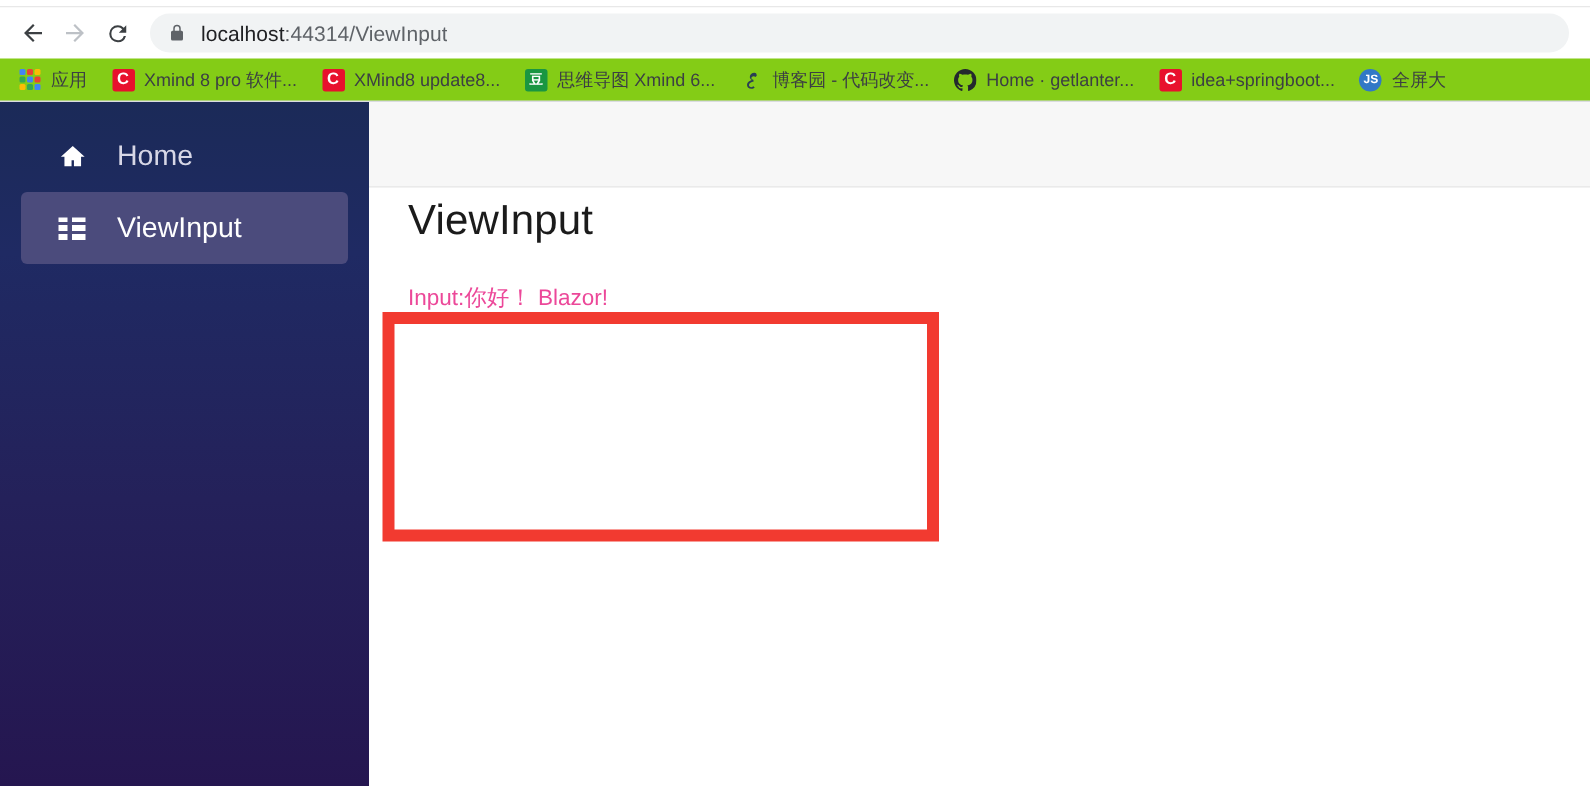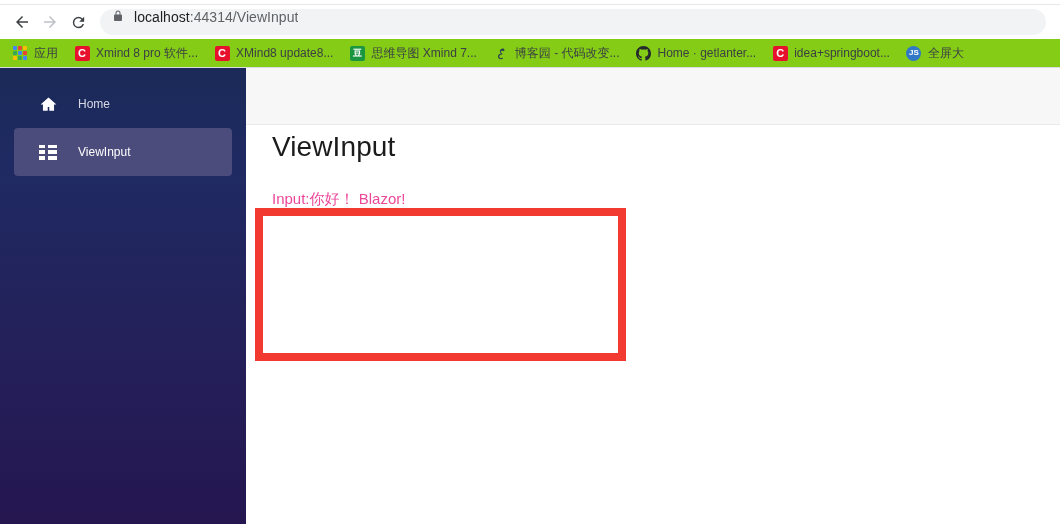--- a/index.html
+++ b/index.html
@@ -39,21 +39,21 @@
   .nav-btn svg { display: block; }
 
   .omnibox {
     flex: 1 1 auto;
     height: 26px;
     margin-left: 8px;
     margin-right: 6px;
     background: #f1f3f4;
     border-radius: 13px;
     display: flex;
-    align-items: flex-start;
+    align-items: center;
     padding: 0 12px;
     min-width: 0;
   }
   .lock-icon {
     flex: 0 0 auto;
     margin-right: 10px;
     display: flex;
     align-items: center;
   }
   .url-text {
@@ -165,21 +165,21 @@
     padding-top: 12px;
   }
   .nav-item {
     height: 48px;
     margin: 0 14px;
     border-radius: 4px;
     display: flex;
     align-items: center;
     padding-left: 24px;
     color: #d7d7e6;
-    font-size: 12px;
+    font-size: 19px;
   }
   .nav-item.active {
     background: #4b4b7c;
     color: #ffffff;
   }
   .nav-ico {
     width: 20px; height: 20px;
     flex: 0 0 20px;
     margin-right: 20px;
     display: flex; align-items: center; justify-content: center;
@@ -317,21 +317,21 @@
     <span class="bm-ico">
       <span class="ico-sq" style="background:#e8112d">C</span>
     </span>
     <span class="bm-label">XMind8 update8...</span>
   </div>
 
   <div class="bm">
     <span class="bm-ico">
       <span class="ico-sq" style="background:#1a9641;font-size:9px">豆</span>
     </span>
-    <span class="bm-label">思维导图 Xmind 7...</span>
+    <span class="bm-label">思维导图 Xmind 6...</span>
   </div>
 
   <div class="bm">
     <span class="bm-ico">
       <svg width="15" height="15" viewBox="0 0 24 24">
         <path d="M16 4c-3 0-5 2-5 4.5 0 1.6 1 2.6 2.2 3.2-2.6.6-5.2 2.4-5.2 5.3 0 2.4 2 4 4.6 4 1.6 0 2.9-.6 3.6-1.4l-1.3-1.1c-.5.5-1.3.9-2.2.9-1.5 0-2.6-.9-2.6-2.3 0-2.2 2.4-3.6 5-3.9l-.4-1.8c-1.1-.2-2-.8-2-1.8 0-1.2 1-2 2.3-2 .9 0 1.6.4 2 .9l1.4-1.2C18.3 4.6 17.3 4 16 4z" fill="#2a3f54"></path>
       </svg>
     </span>
     <span class="bm-label">博客园 - 代码改变...</span>
   </div>

